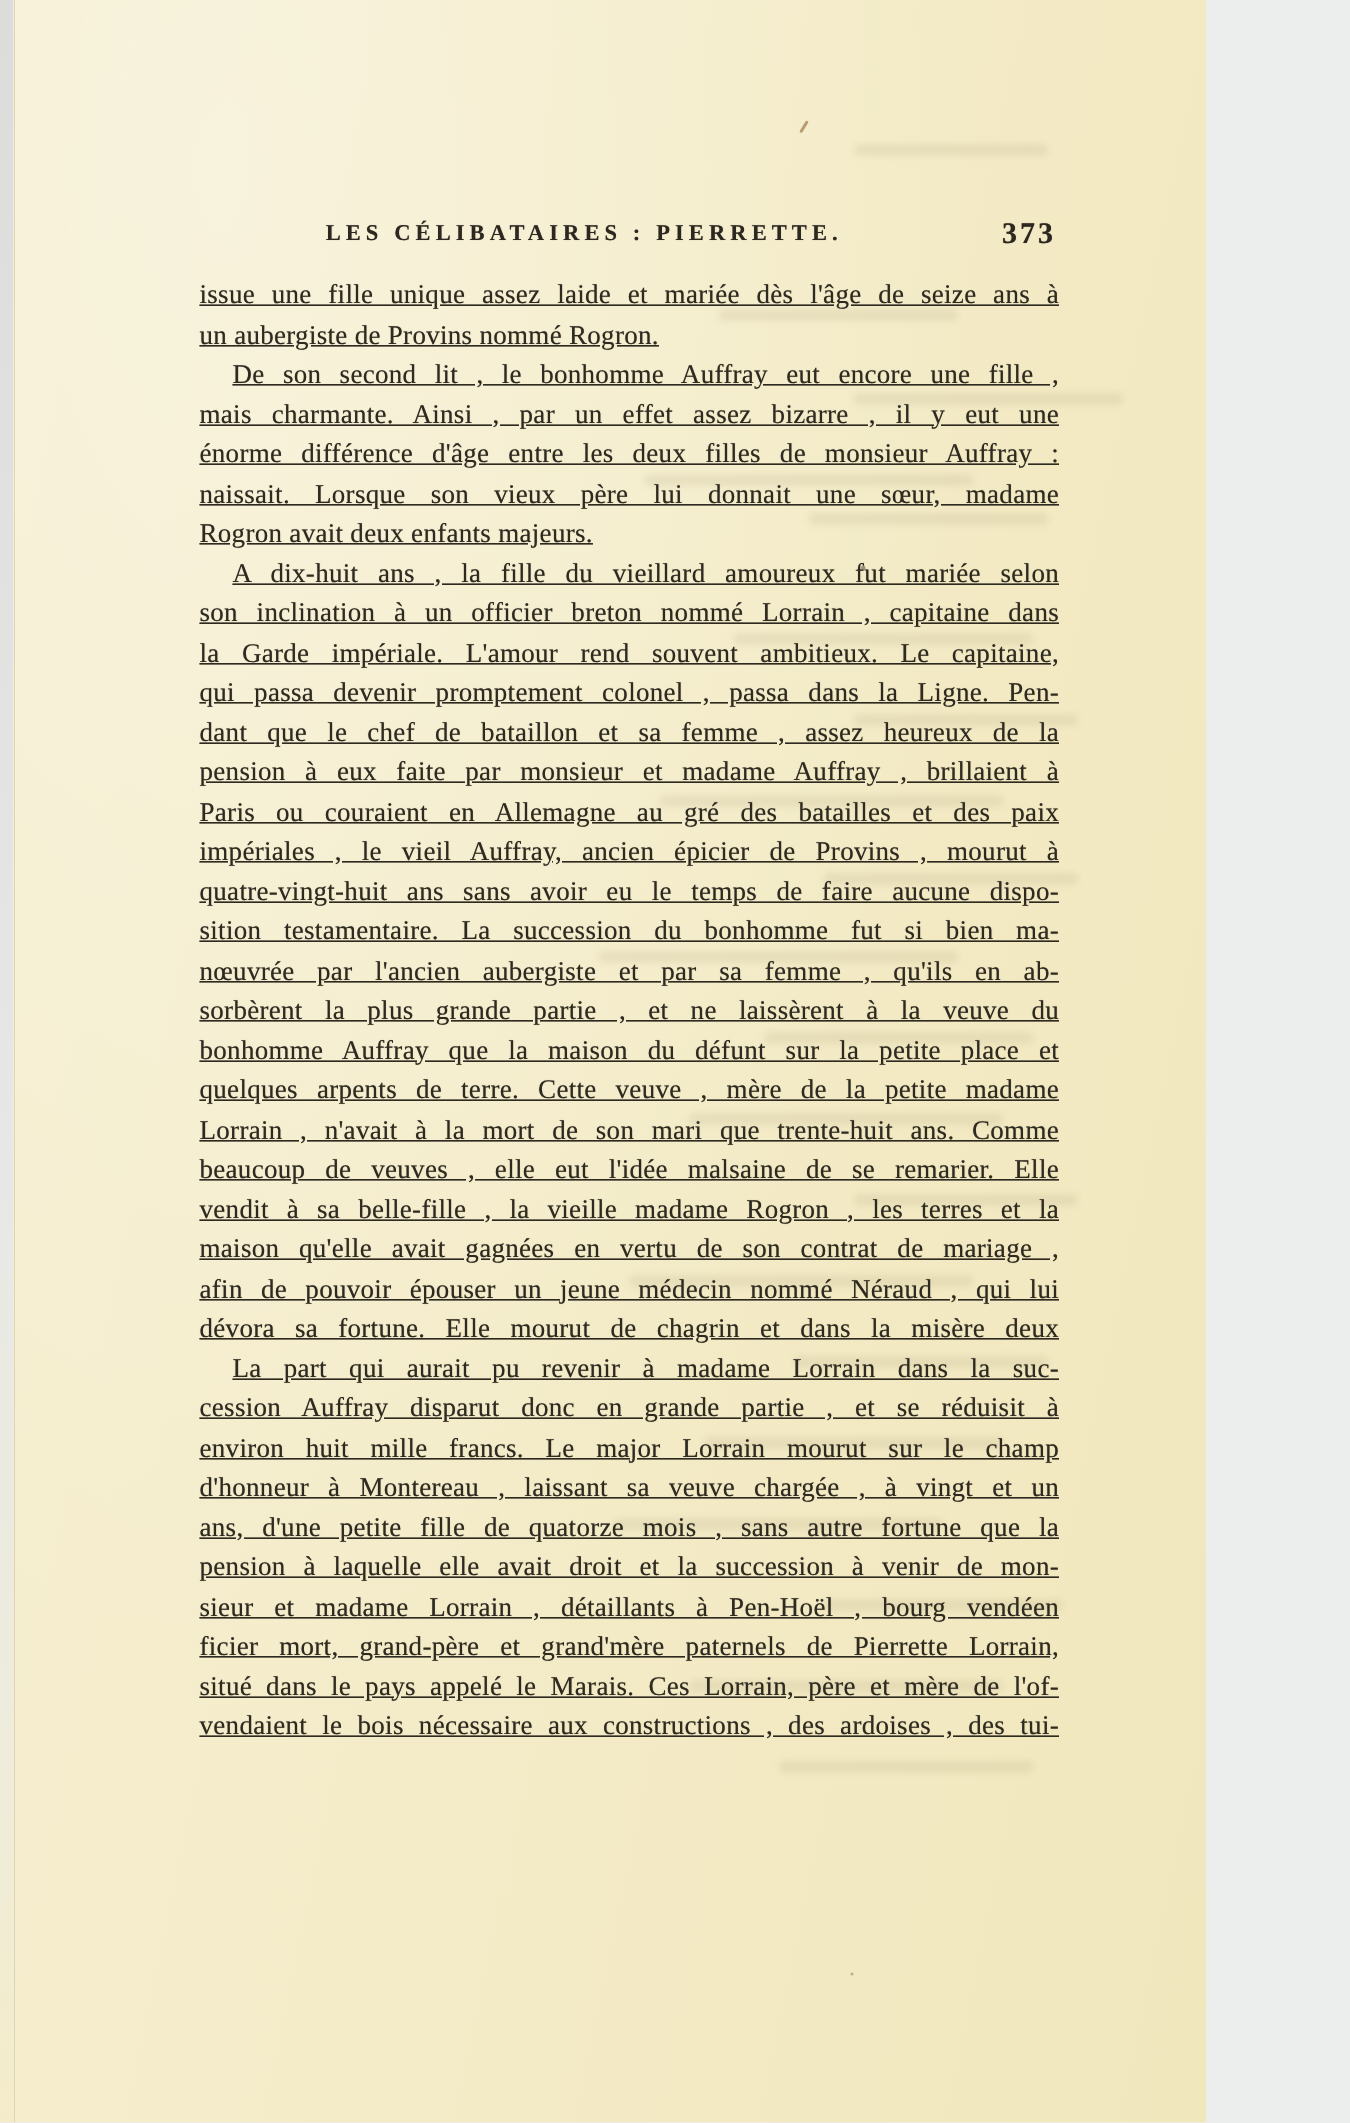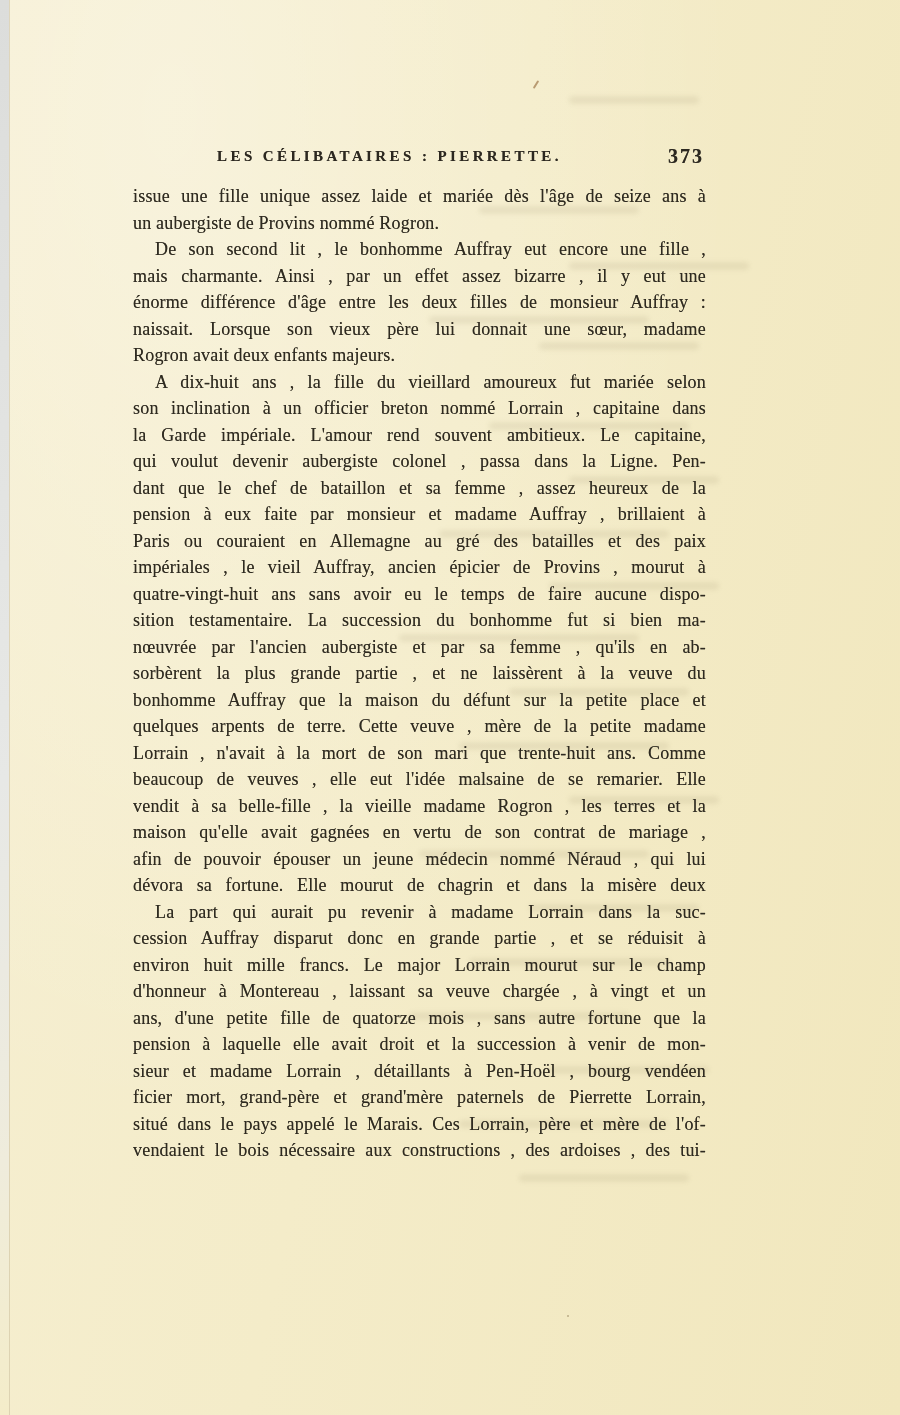--- a/index.html
+++ b/index.html
@@ -9,21 +9,21 @@
     font-family:"Liberation Serif", serif;
   }
   .scan{position:absolute;inset:0;}
   
   .edge-strip{
     position:absolute;left:0;top:0;width:9px;height:1415px;
     background:linear-gradient(to bottom,#dcdddb 0%,#e7e8e6 55%,#efecdc 82%,#f4ecc9 100%);
   }
   
   .page{
-    position:absolute;left:9px;top:0;width:891px;height:1415px;
+    position:absolute;left:9px;top:0;width:795px;height:1415px;
     background:
       radial-gradient(ellipse at 18% 8%, rgba(255,255,255,.28), rgba(255,255,255,0) 55%),
       linear-gradient(102deg,#f6efd2 0%,#f4ecc9 45%,#f1e7bd 100%);
     box-shadow:inset 1px 0 0 rgba(165,150,115,.30);
     color:#2e2a20;
   }
   
   .ghost{
     position:absolute;height:8px;border-radius:4px;
     background:rgba(148,136,100,.45);
@@ -52,21 +52,21 @@
 
   .body-text{
     position:absolute;left:124px;top:183px;width:573px;
   }
   .paragraph{margin:0;padding:0;}
   .line{
     height:26.5px;line-height:26.5px;font-size:18px;
     letter-spacing:.2px;
     text-align:justify;text-align-last:justify;
     text-shadow:0 0 .5px rgba(46,40,30,.55);
-    white-space:normal;overflow:visible;
+    white-space:normal;overflow:visible;text-decoration:underline;
   }
   .line.end{text-align-last:left;}
   .line.indent{text-indent:22px;}
 </style>
 </head>
 <body>
 
 <div class="scan">
   <div class="edge-strip"></div>
 
@@ -109,21 +109,21 @@
           <div class="line indent">De son second lit , le bonhomme Auffray eut encore une fille ,</div>
           <div class="line">mais charmante. Ainsi , par un effet assez bizarre , il y eut une</div>
           <div class="line">énorme différence d'âge entre les deux filles de monsieur Auffray :</div>
           <div class="line">naissait. Lorsque son vieux père lui donnait une sœur, madame</div>
           <div class="line end">Rogron avait deux enfants majeurs.</div>
         </div>
         <div class="paragraph">
           <div class="line indent">A dix-huit ans , la fille du vieillard amoureux fut mariée selon</div>
           <div class="line">son inclination à un officier breton nommé Lorrain , capitaine dans</div>
           <div class="line">la Garde impériale. L'amour rend souvent ambitieux. Le capitaine,</div>
-          <div class="line">qui voulut devenir aubergiste colonel , passa dans la Ligne. Pen-</div>
+          <div class="line">qui passa devenir promptement colonel , passa dans la Ligne. Pen-</div>
           <div class="line">dant que le chef de bataillon et sa femme , assez heureux de la</div>
           <div class="line">pension à eux faite par monsieur et madame Auffray , brillaient à</div>
           <div class="line">Paris ou couraient en Allemagne au gré des batailles et des paix</div>
           <div class="line">impériales , le vieil Auffray, ancien épicier de Provins , mourut à</div>
           <div class="line">quatre-vingt-huit ans sans avoir eu le temps de faire aucune dispo-</div>
           <div class="line">sition testamentaire. La succession du bonhomme fut si bien ma-</div>
           <div class="line">nœuvrée par l'ancien aubergiste et par sa femme , qu'ils en ab-</div>
           <div class="line">sorbèrent la plus grande partie , et ne laissèrent à la veuve du</div>
           <div class="line">bonhomme Auffray que la maison du défunt sur la petite place et</div>
           <div class="line">quelques arpents de terre. Cette veuve , mère de la petite madame</div>

